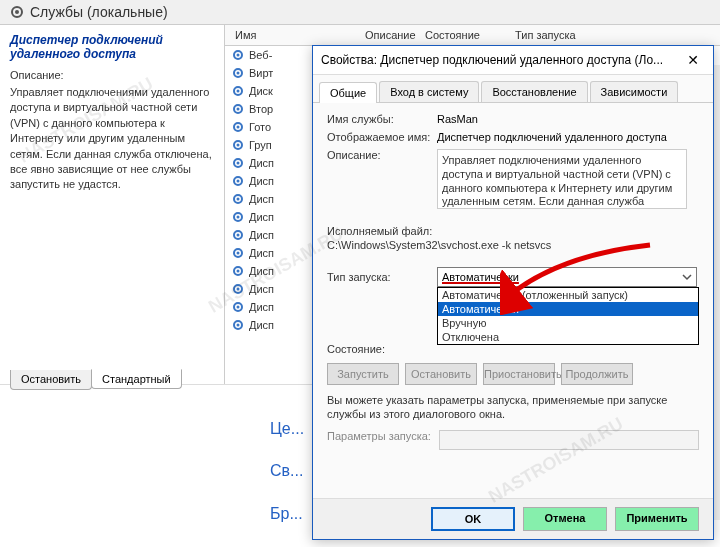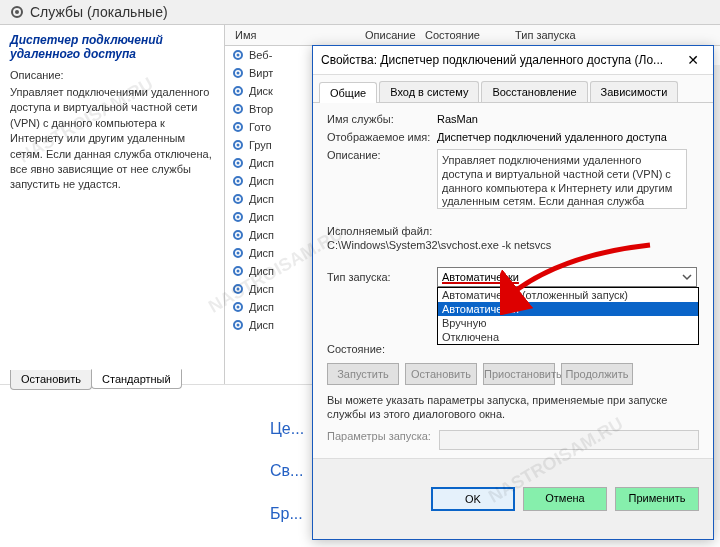--- a/index.html
+++ b/index.html
@@ -46,21 +46,21 @@
   .dropdown .arrow svg { display: block; }
   .dd-list { position: absolute; left: -1px; top: 19px; width: 262px; border: 1px solid #000; background: #fff; z-index: 10; }
   .dd-opt { padding: 1px 4px; font-size: 11px; cursor: pointer; }
   .dd-opt.hl { background: #0a64c8; color: #fff; }
   .btn-row { display: flex; gap: 6px; margin: 8px 0; }
   .btn { border: 1px solid #adadad; background: #e1e1e1; padding: 4px 0; font-size: 11px; width: 72px; text-align: center; cursor: pointer; color: #888; }
   .note { font-size: 11px; color: #333; margin: 8px 0; line-height: 1.3; }
   .param-row { display: flex; align-items: flex-start; gap: 8px; }
   .param-lbl { color: #888; font-size: 11px; }
   .param-input { border: 1px solid #ccc; background: #f4f4f4; height: 20px; flex: 1; }
-  .dlg-footer { position: absolute; bottom: 0; left: 0; right: 0; border-top: 1px solid #ddd; padding: 28px 14px; display: flex; justify-content: flex-end; gap: 8px; background: #f0f0f0; }
+  .dlg-footer { position: absolute; bottom: 0; left: 0; right: 0; border-top: 1px solid #ddd; padding: 8px 14px; display: flex; justify-content: flex-end; gap: 8px; background: #f0f0f0; font-weight: bold; }
   .ftr-btn { border: 1px solid #adadad; background: #86efac; padding: 4px 0; width: 84px; text-align: center; font-size: 11px; cursor: pointer; }
   .ftr-btn.primary { border: 2px solid #0a64c8; background: #e5f1fb; }
   .red-arrow { position: absolute; left: 500px; top: 235px; z-index: 200; pointer-events: none; }
   .scroll-stub { position: absolute; right: 0; top: 65px; width: 16px; height: 455px; background: #f0f0f0; border-left: 1px solid #ddd; z-index: 50; }
 </style>
 </head>
 <body>
 
 <div class="watermark wm1">NASTROISAM.RU</div>
 <div class="watermark wm2">NASTROISAM.RU</div>

